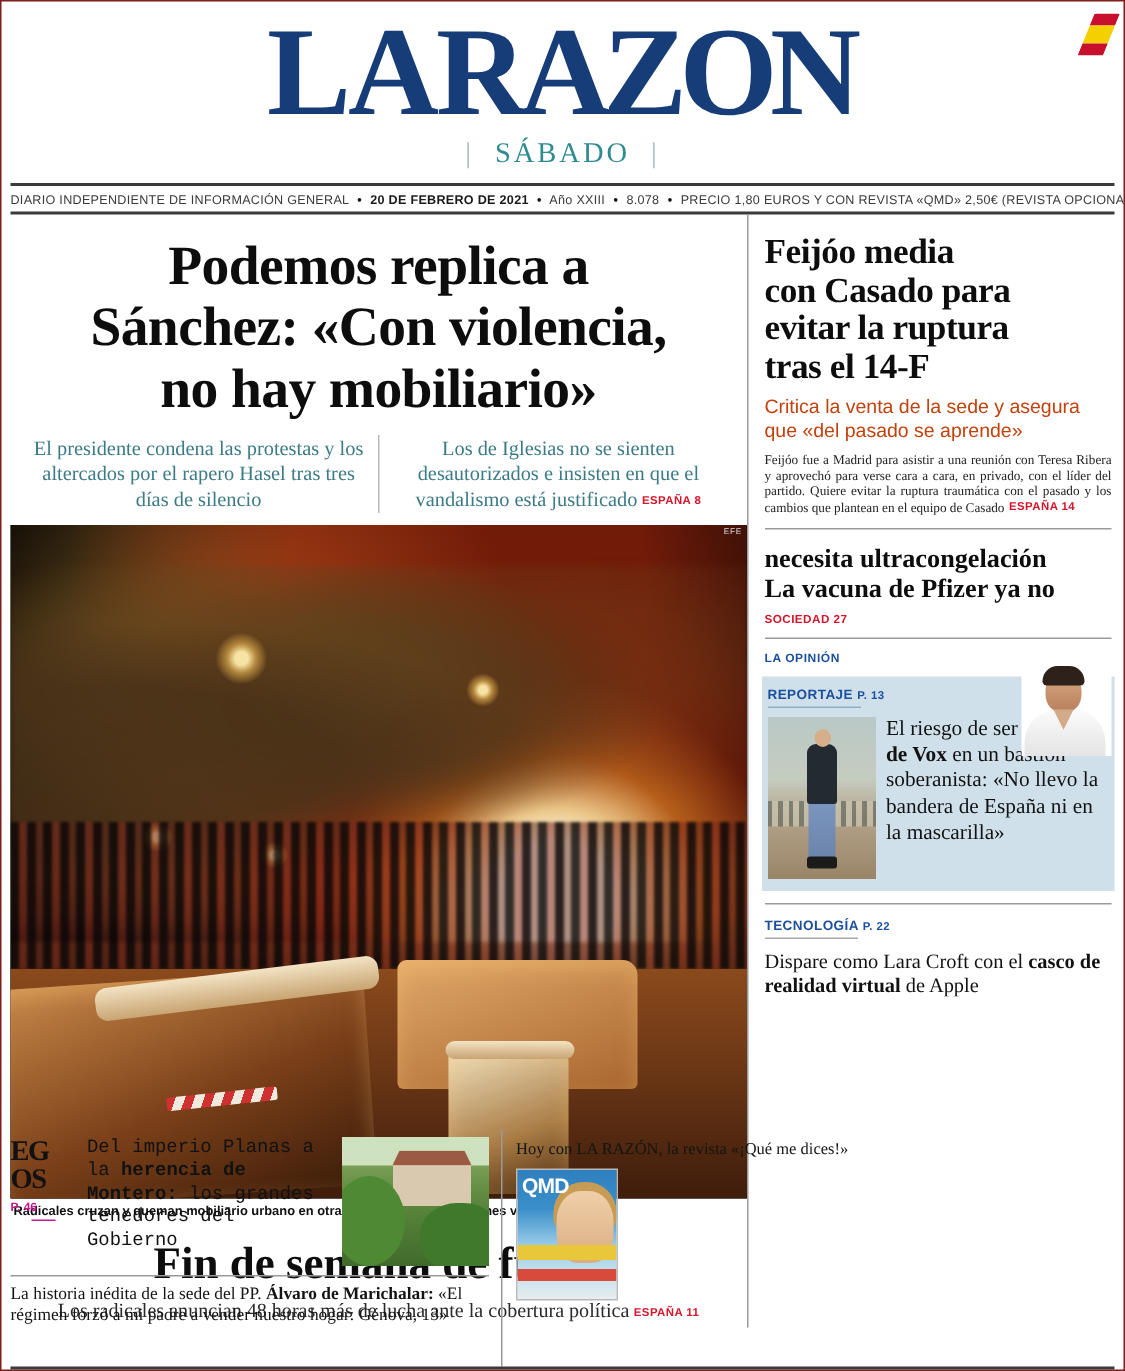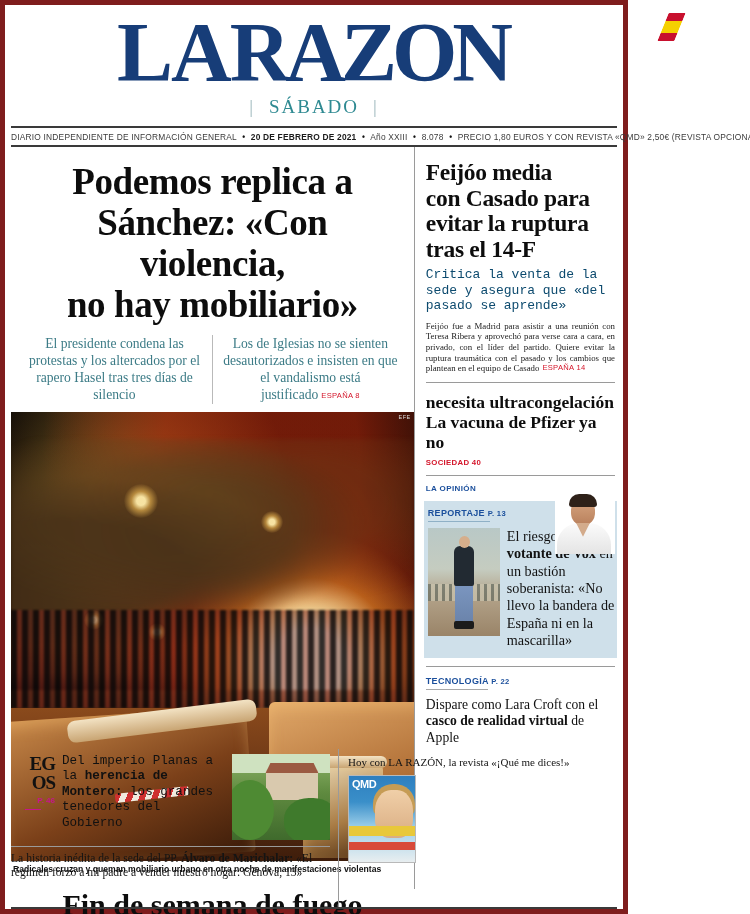--- a/index.html
+++ b/index.html
@@ -5,23 +5,23 @@
   * { margin:0; padding:0; box-sizing:border-box; }
   html,body {
     width:750px; height:914px;
     background:#ffffff;
     font-family:"Liberation Serif", serif;
     color:#111111;
     overflow:hidden;
   }
   #page {
     position:relative;
-    width:628px; height:914px;
+    width:750px; height:914px;
     background:#fff;
-    border:5px solid #7f1d1d;
+    border:1px solid #7f1d1d;
   }
 
   
   .masthead {
     position:relative;
     height:95px;
     display:flex; align-items:center; justify-content:center;
   }
   .logo-wrap { position:relative; display:inline-block; }
   .logo {
@@ -104,21 +104,21 @@
     text-align:center;
     font-family:"Liberation Serif", serif;
     font-size:13.6px;
     line-height:17px;
     color:#3c7b86;
     padding:0 8px;
   }
   .lead-sub + .lead-sub { border-left:1px solid #b9b9b9; }
   .sec-tag {
     font-family:"Liberation Sans", sans-serif;
-    font-weight:400;
+    font-weight:700;
     font-size:7.6px;
     letter-spacing:.3px;
     color:#d4152a;
     vertical-align:1px;
     margin-left:3px;
   }
 
   
   .photo {
     position:relative;
@@ -215,25 +215,25 @@
   .r-head {
     font-family:"Liberation Serif", serif;
     font-weight:700;
     font-size:23.5px;
     line-height:25.5px;
     letter-spacing:-.3px;
     padding:13px 2px 0 2px;
     color:#0d0d0d;
   }
   .r-sub {
-    font-family:Liberation Mono, monospace;
+    font-family:Liberation Sans, sans-serif;
     font-size:13px;
     line-height:15.6px;
     padding:5px 2px 0 2px;
-    color:#0c4a6e;
+    color:#c2410c;
   }
   .r-body {
     font-family:"Liberation Serif", serif;
     font-size:8.8px;
     line-height:10.6px;
     padding:7px 2px 0 2px;
     text-align:justify;
     color:#222;
   }
   .r-divider { height:1px; background:#9a9a9a; margin:8px 2px 0 2px; }
@@ -367,21 +367,21 @@
   .tec-text b { font-weight:700; }
 
   
   .footer-strip {
     position:absolute; left:6px; right:6px; bottom:2px;
     height:158px;
     display:flex;
   }
   .egos-col { width:328px; border-right:1px solid #9a9a9a; padding-right:8px; }
   .egos-top { display:flex; gap:7px; padding-top:5px; }
-  .egos-logo { width:44px; flex:0 0 44px; text-align:right; }
+  .egos-logo { width:44px; flex:0 0 44px; text-align:left; }
   .egos-logo .eg, .egos-logo .os {
     font-family:"Liberation Serif", serif;
     font-weight:700; font-size:19px; line-height:19px;
     letter-spacing:-1px; color:#111;
   }
   .egos-logo .pg {
     font-family:"Liberation Sans", sans-serif;
     font-weight:700; font-size:8px; color:#c5168c;
     padding-top:4px;
   }
@@ -430,21 +430,21 @@
   .mag-cover {
     margin-top:6px;
     width:68px; height:88px;
     position:relative; overflow:hidden;
     background:linear-gradient(180deg,#2e7fbf 0%, #3a8fc9 30%, #9fd0ea 60%, #e8eef0 100%);
     border:1px solid #b9b9b9;
   }
   .mag-cover .qmd {
     position:absolute; left:3px; top:2px;
     font-family:"Liberation Sans", sans-serif;
-    font-weight:700; font-size:11px; color:#fff; letter-spacing:-.5px;
+    font-weight:700; font-size:14px; color:#fff; letter-spacing:-.5px;
   }
   .mag-cover .woman {
     position:absolute; right:2px; top:14px; width:38px; height:48px;
     border-radius:42% 42% 38% 38%;
     background:linear-gradient(180deg,#f0cfa8,#d9ad82);
   }
   .mag-cover .hair2 {
     position:absolute; right:0px; top:8px; width:42px; height:34px;
     border-radius:20px 20px 10px 10px; background:#c69c55;
   }
@@ -548,21 +548,21 @@
       </div>
       <div class="r-sub">Critica la venta de la sede y asegura que «del pasado se aprende»</div>
       <div class="r-body"><span>Feijóo fue a Madrid para asistir a una reunión con Teresa Ribera y aprovechó para verse cara a cara, en privado, con el líder del partido. Quiere evitar la ruptura traumática con el pasado y los cambios que plantean en el equipo de Casado</span><span class="sec-tag">ESPAÑA 14</span></div>
 
       <div class="r-divider"></div>
 
       <div class="r-head2">
         <div>necesita ultracongelación</div>
         <div>La vacuna de Pfizer ya no</div>
       </div>
-      <div class="kicker-red">SOCIEDAD 40</div>
+      <div class="kicker-red">SOCIEDAD 27</div>
 
       <div class="r-divider"></div>
 
       <div class="opinion">
         <div class="op-kicker">LA OPINIÓN</div>
         <div class="op-photo">
           <div class="shirt"></div>
           <div class="face"></div>
           <div class="hair"></div>
           <div class="collar"></div>

